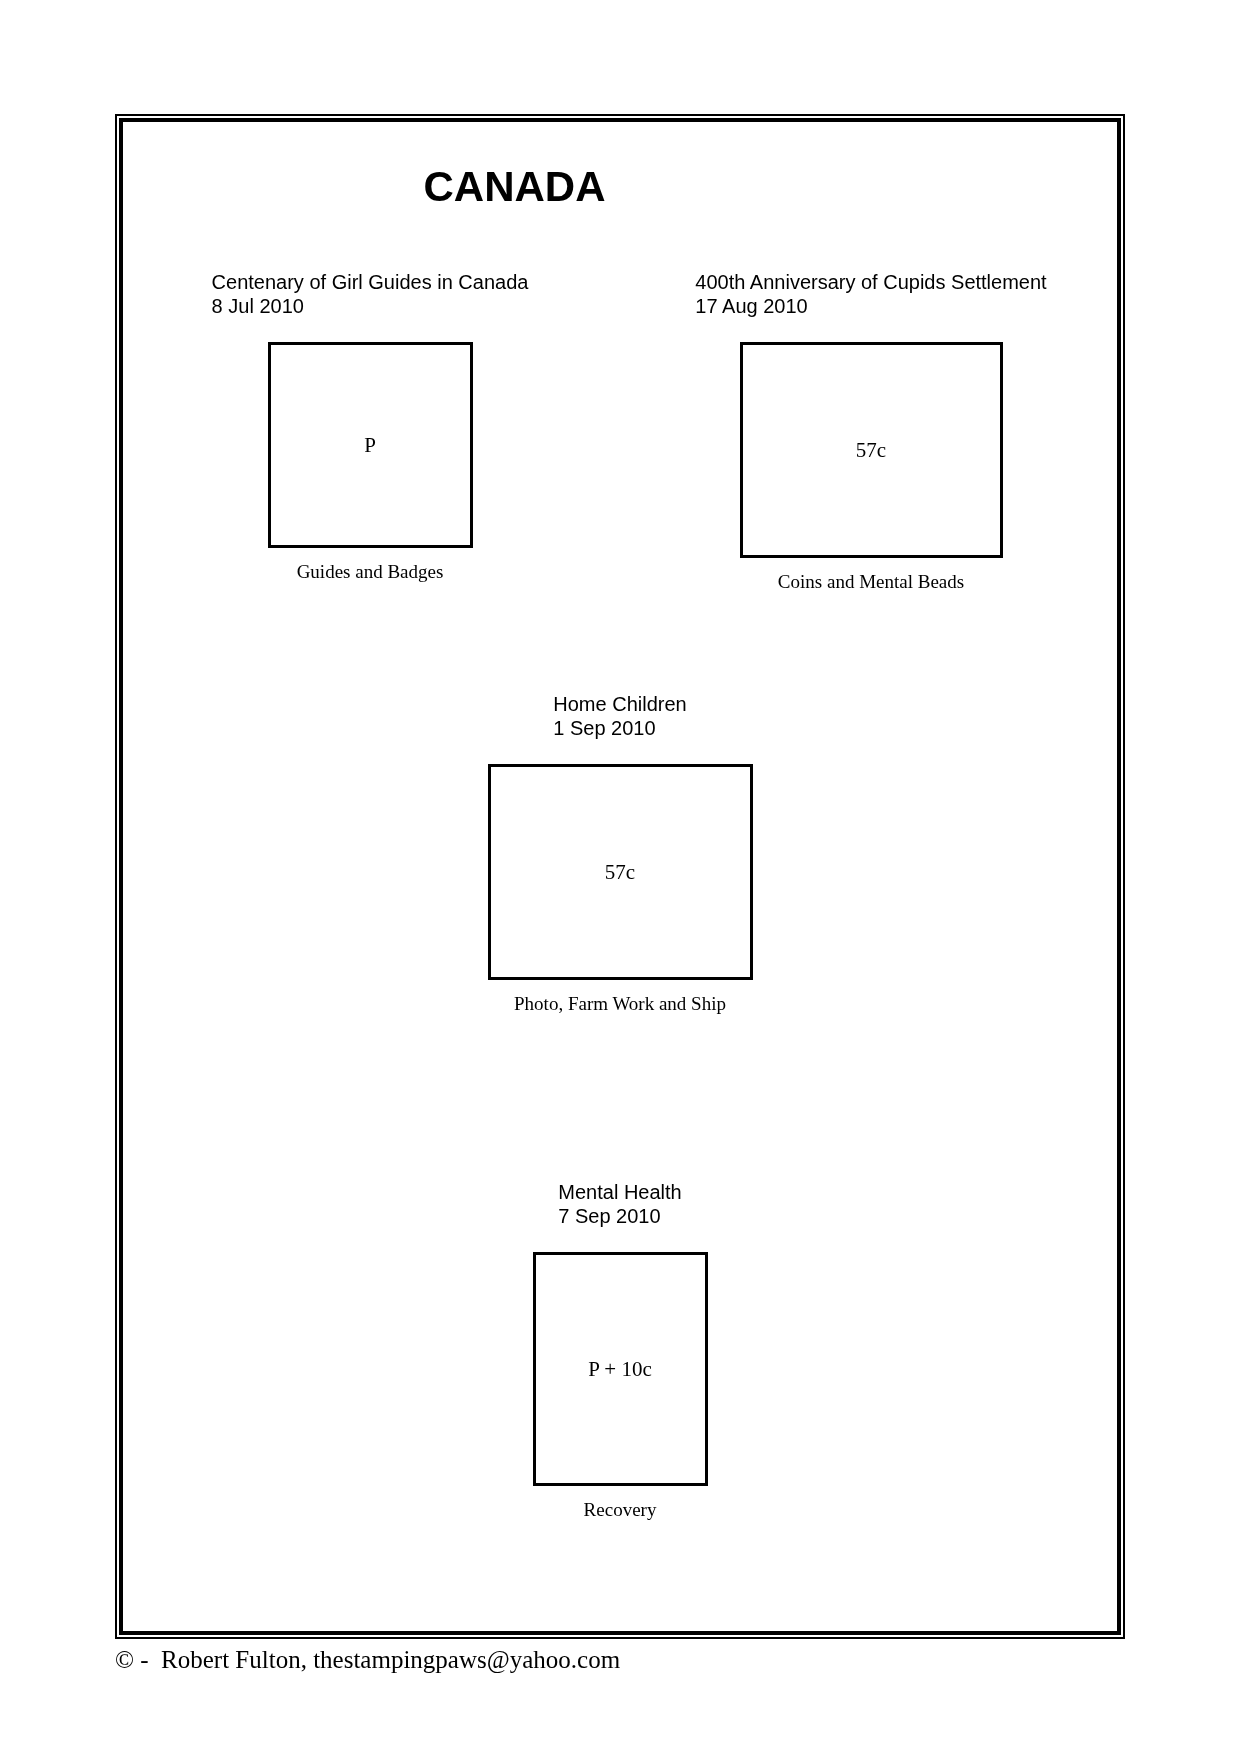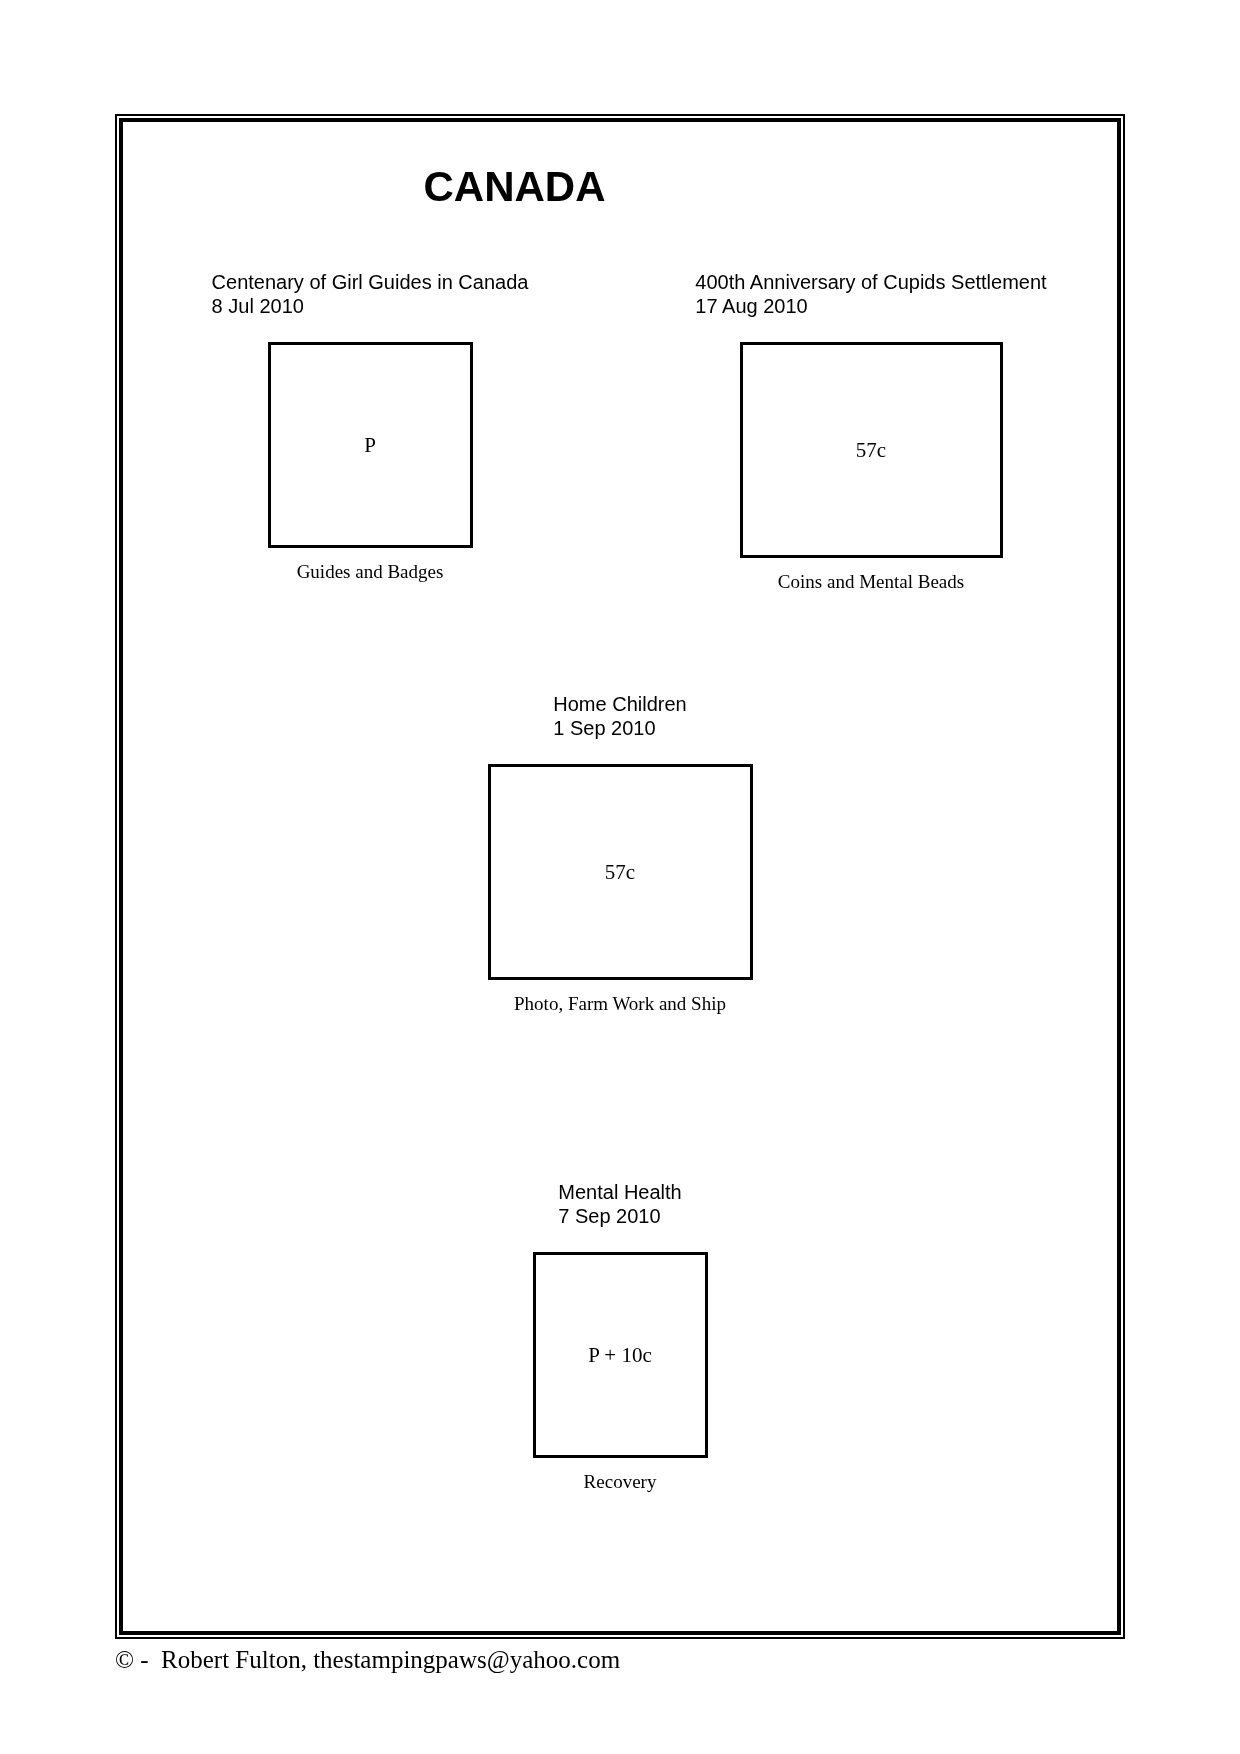--- a/index.html
+++ b/index.html
@@ -72,21 +72,21 @@
     text-align: right;
   }
 
   .sec-1 { left: 170px; top: 270px; }
   .sec-1 .stamp-box { width: 205px; height: 206px; }
   .sec-2 { left: 671px; top: 270px; }
   .sec-2 .stamp-box { width: 263px; height: 216px; }
   .sec-3 { left: 420px; top: 692px; }
   .sec-3 .stamp-box { width: 265px; height: 216px; }
   .sec-4 { left: 420px; top: 1180px; }
-  .sec-4 .stamp-box { width: 175px; height: 206px; }
+  .sec-4 .stamp-box { width: 175px; height: 234px; }
 
   .page-footer {
     position: absolute;
     left: 115px;
     top: 1646px;
     width: 1010px;
     text-align: left;
     font-family: "Liberation Serif", serif;
     font-size: 25px;
     white-space: pre;

